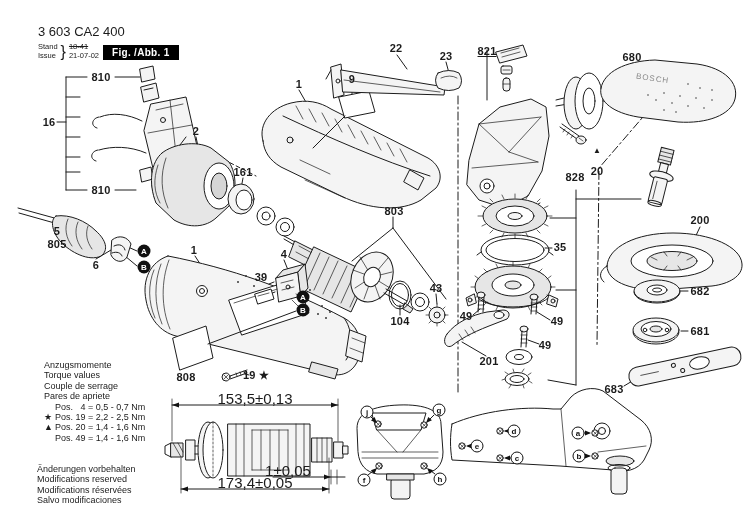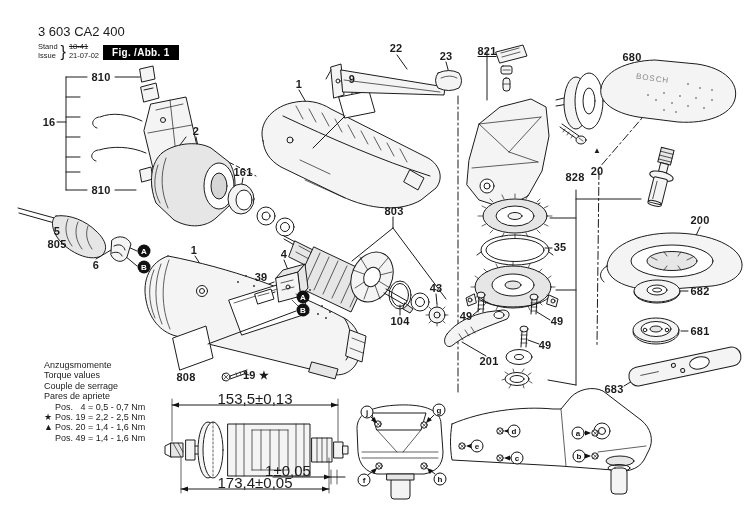--- a/index.html
+++ b/index.html
@@ -505,20 +505,26 @@
     <div>Anzugsmomente</div>
     <div>Torque values</div>
     <div>Couple de serrage</div>
     <div>Pares de apriete</div>
     <div class="trow"><span class="sym"></span><span>Pos.   4 = 0,5 - 0,7 Nm</span></div>
     <div class="trow"><span class="sym">★</span><span>Pos. 19 = 2,2 - 2,5 Nm</span></div>
     <div class="trow"><span class="sym">▲</span><span>Pos. 20 = 1,4 - 1,6 Nm</span></div>
     <div class="trow"><span class="sym"></span><span>Pos. 49 = 1,4 - 1,6 Nm</span></div>
   </div>
 
+  <div class="notes">
+    <div>Änderungen vorbehalten</div>
+    <div>Modifications reserved</div>
+    <div>Modifications réservées</div>
+    <div>Salvo modificaciones</div>
+  </div>
 
   <div class="dim" style="left:255px;top:398px">153,5±0,13</div>
   <div class="dim" style="left:288px;top:470px">1±0,05</div>
   <div class="dim" style="left:255px;top:482px">173,4±0,05</div>
 
   <div id="callouts">
       <div class="callout" style="left: 101px; top: 77px;">810</div>
       <div class="callout" style="left: 49px; top: 122px;">16</div>
       <div class="callout" style="left: 101px; top: 190px;">810</div>
       <div class="callout" style="left: 196px; top: 131px;">2</div>

